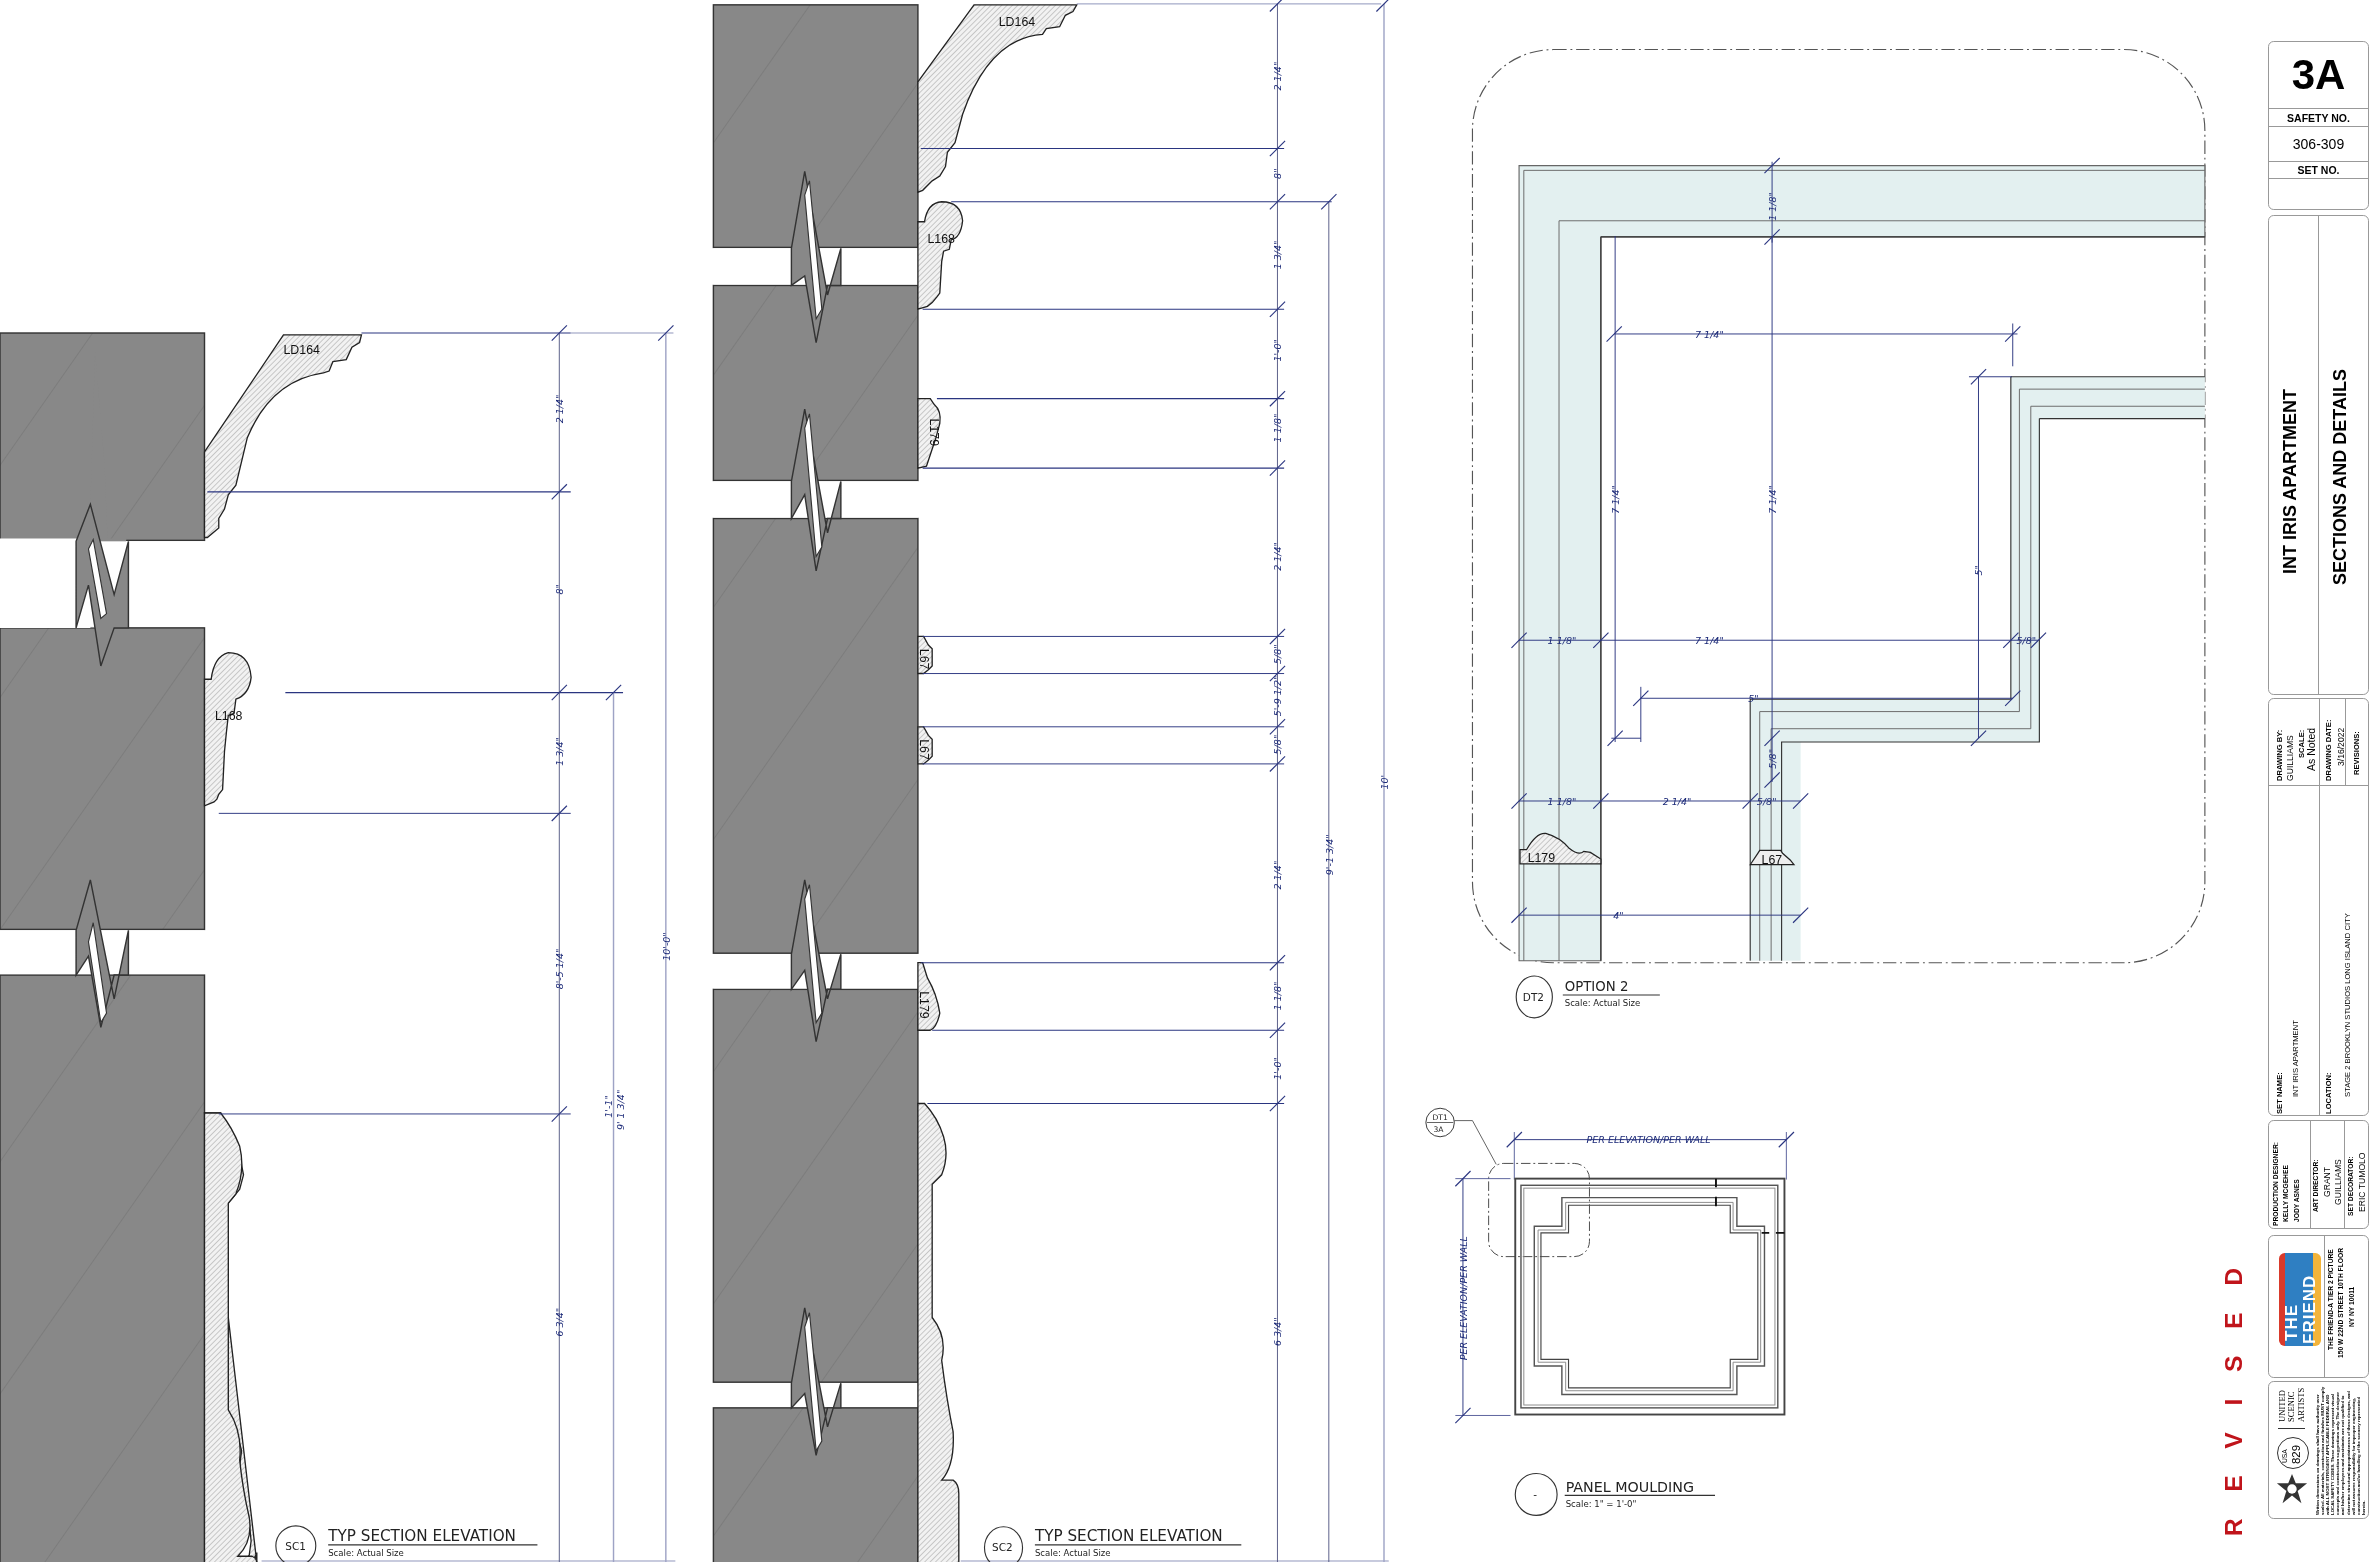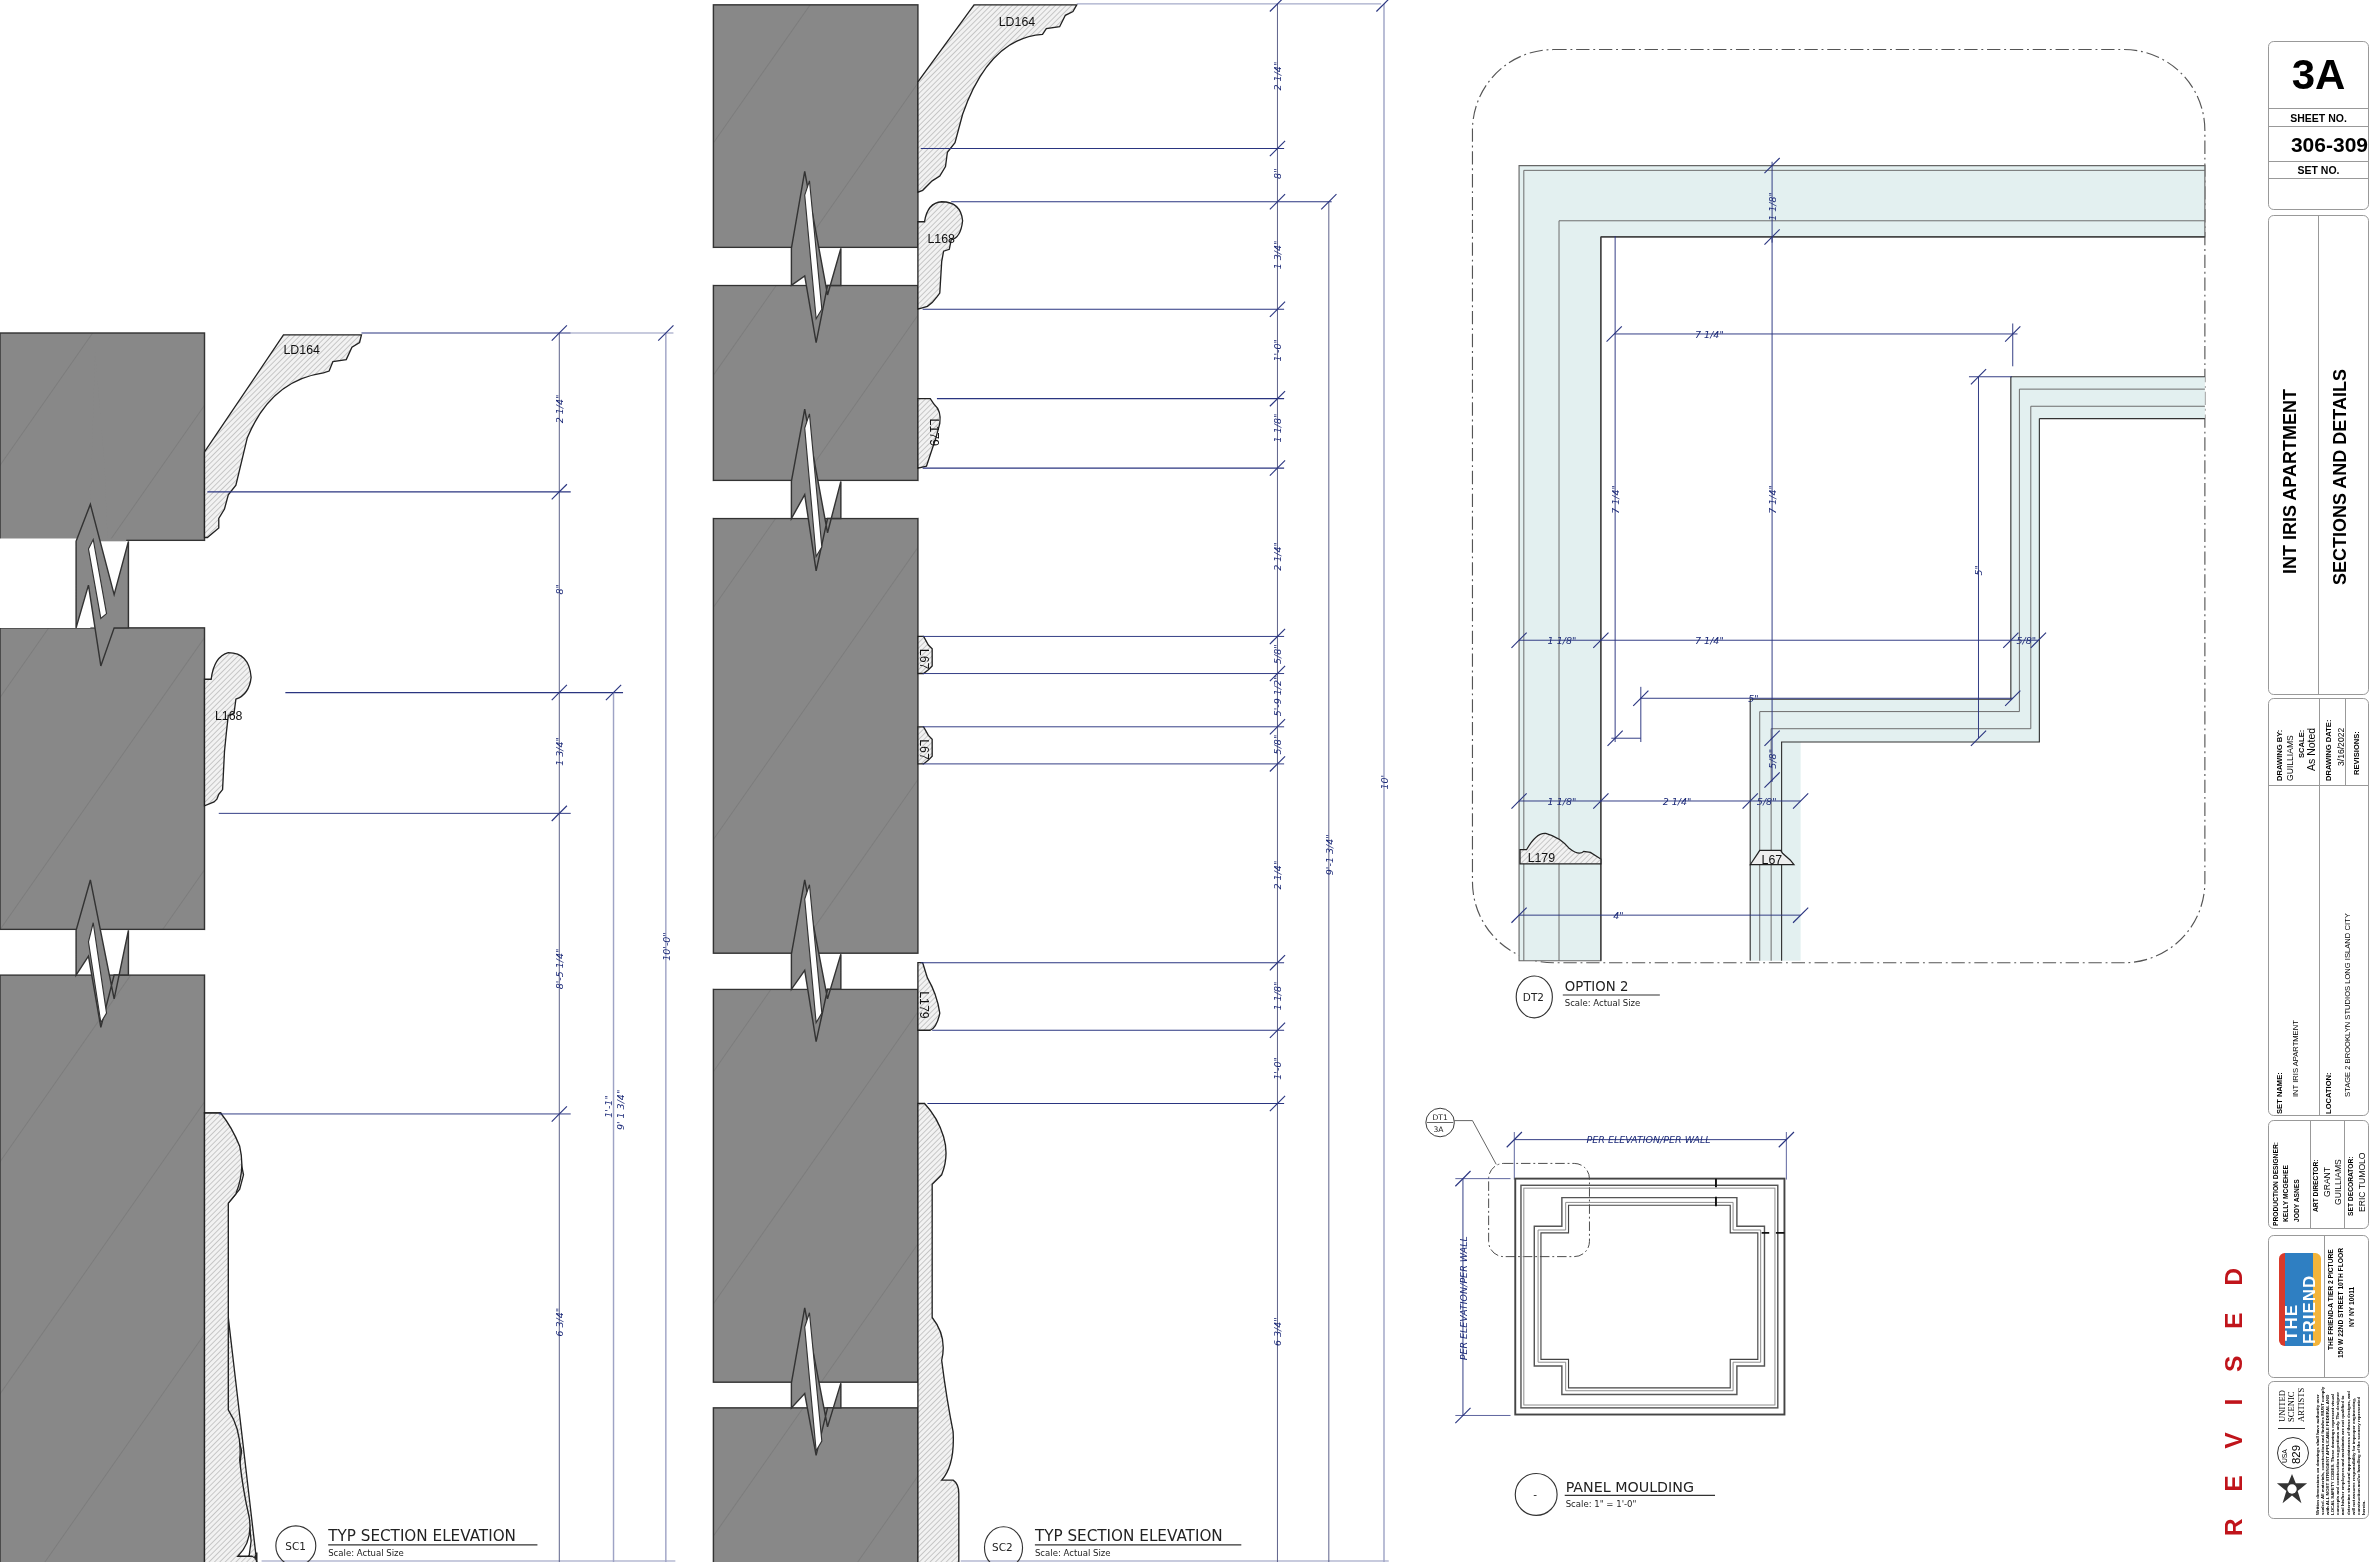--- a/index.html
+++ b/index.html
@@ -331,23 +331,23 @@
   <text class="hand" font-size="26" font-weight="bold" fill="#c0141b" letter-spacing="28" transform="translate(2357,1615) rotate(-90)" style="fill:#c0141b;font-family:'Liberation Sans',sans-serif;">REVISED</text>
 </svg>
 
 <div>
 
   <div class="tb" style="left:2268px;top:41px;width:101px;height:169px;">
     <div class="tb-cell" style="left:0;top:0;width:100%;height:67px;border-bottom:1px solid #999;display:flex;align-items:center;justify-content:center;">
       <span class="bold" style="font-size:42px;">3A</span>
     </div>
     <div class="tb-cell" style="left:0;top:67px;width:100%;height:18px;border-bottom:1px solid #999;text-align:center;font-size:10.5px;font-weight:bold;line-height:18px;">
-      <span>SHEET NO.</span>
-    </div>
-    <div class="tb-cell" style="left:0;top:85px;width:100%;height:35px;border-bottom:1px solid #999;text-align:right;font-size:21px;font-weight:bold;line-height:35px;">
+      <span>SAFETY NO.</span>
+    </div>
+    <div class="tb-cell" style="left:0;top:85px;width:100%;height:35px;border-bottom:1px solid #999;text-align:center;font-size:14px;font-weight:normal;line-height:35px;">
       <span>306-309</span>
     </div>
     <div class="tb-cell" style="left:0;top:120px;width:100%;height:17px;border-bottom:1px solid #999;text-align:center;font-size:10.5px;font-weight:bold;line-height:17px;">
       <span>SET NO.</span>
     </div>
   </div>
 
   <div class="tb" style="left:2268px;top:215px;width:101px;height:480px;">
     <div class="tb-cell" style="left:49px;top:0;width:1px;height:100%;background:#999;"></div>
     <div class="vert bold" style="left:11.4px;top:358px;font-size:18px;">INT IRIS APARTMENT</div>

